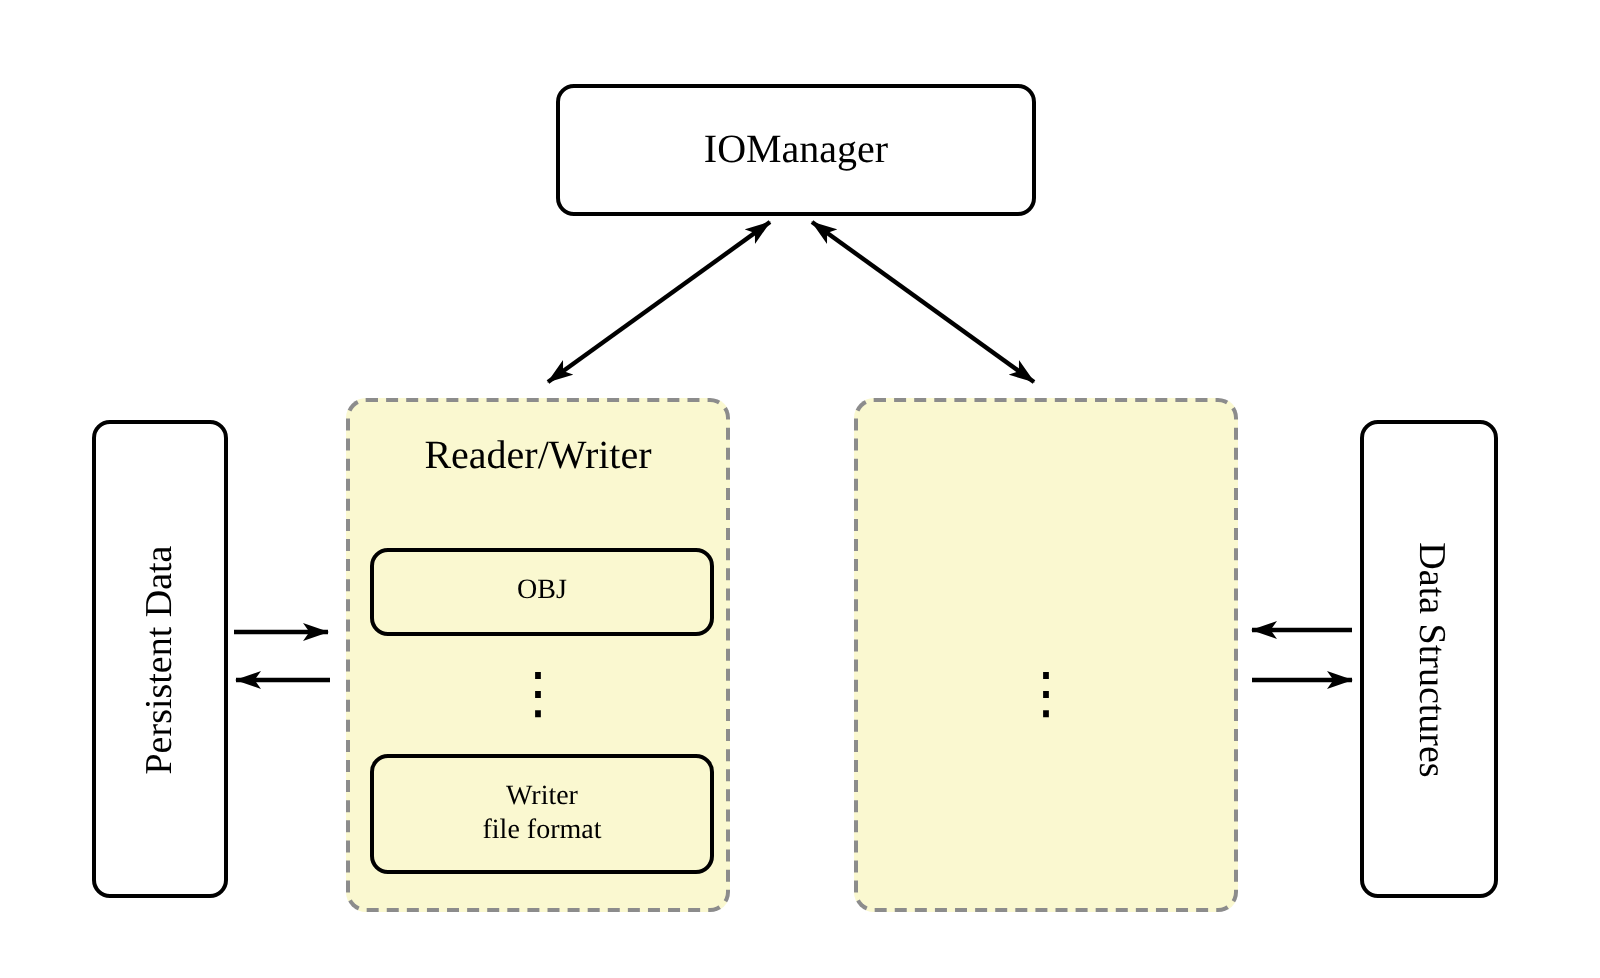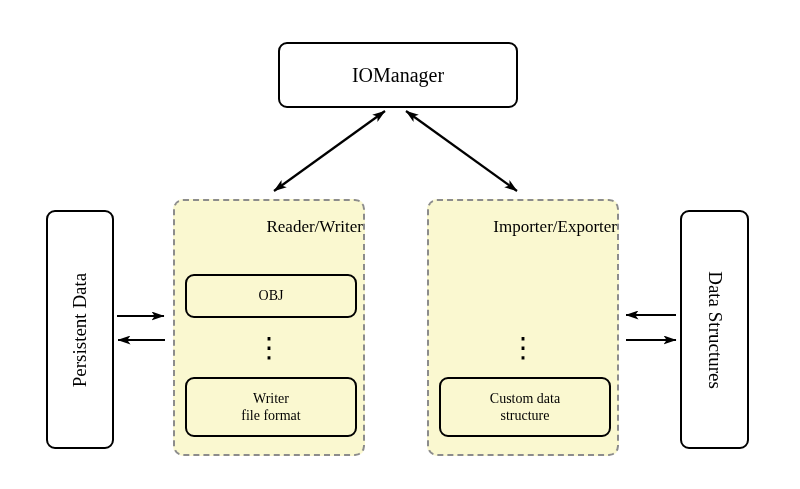--- a/index.html
+++ b/index.html
@@ -36,21 +36,21 @@
   .vtext.cw{transform:rotate(90deg);}
 
   .group{
     position:absolute;top:199px;width:192px;height:257px;
     background:var(--group-fill);
     border:2px dashed var(--group-border);
     border-radius:10px;
   }
   .group.g1{left:173px;}
   .group.g2{left:427px;}
-  .gtitle{position:absolute;top:16px;left:0;width:100%;text-align:right;font-size:17px;}
+  .gtitle{position:absolute;top:16px;left:0;width:100%;text-align:center;font-size:20px;}
   .inner{
     position:absolute;left:10px;width:172px;
     background:transparent;
     border:2.5px solid var(--node-border);
     border-radius:9px;
     display:flex;flex-direction:column;align-items:center;justify-content:center;
     font-size:14px;line-height:1.25;text-align:center;
   }
   .inner.box1{top:73px;height:44px;}
   .inner.box2{top:176px;height:60px;}
@@ -97,21 +97,16 @@
       <span>OBJ</span>
     </div>
     <div class="dots">⋮</div>
     <div class="inner box2">
       <span>Writer</span>
       <span>file format</span>
     </div>
   </div>
 
   <div class="group g2">
-    <div class="gtitle">Importer/Exporter</div>
     <div class="dots">⋮</div>
-    <div class="inner box2">
-      <span>Custom data</span>
-      <span>structure</span>
-    </div>
   </div>
 
 </div>
 
 </body></html>

